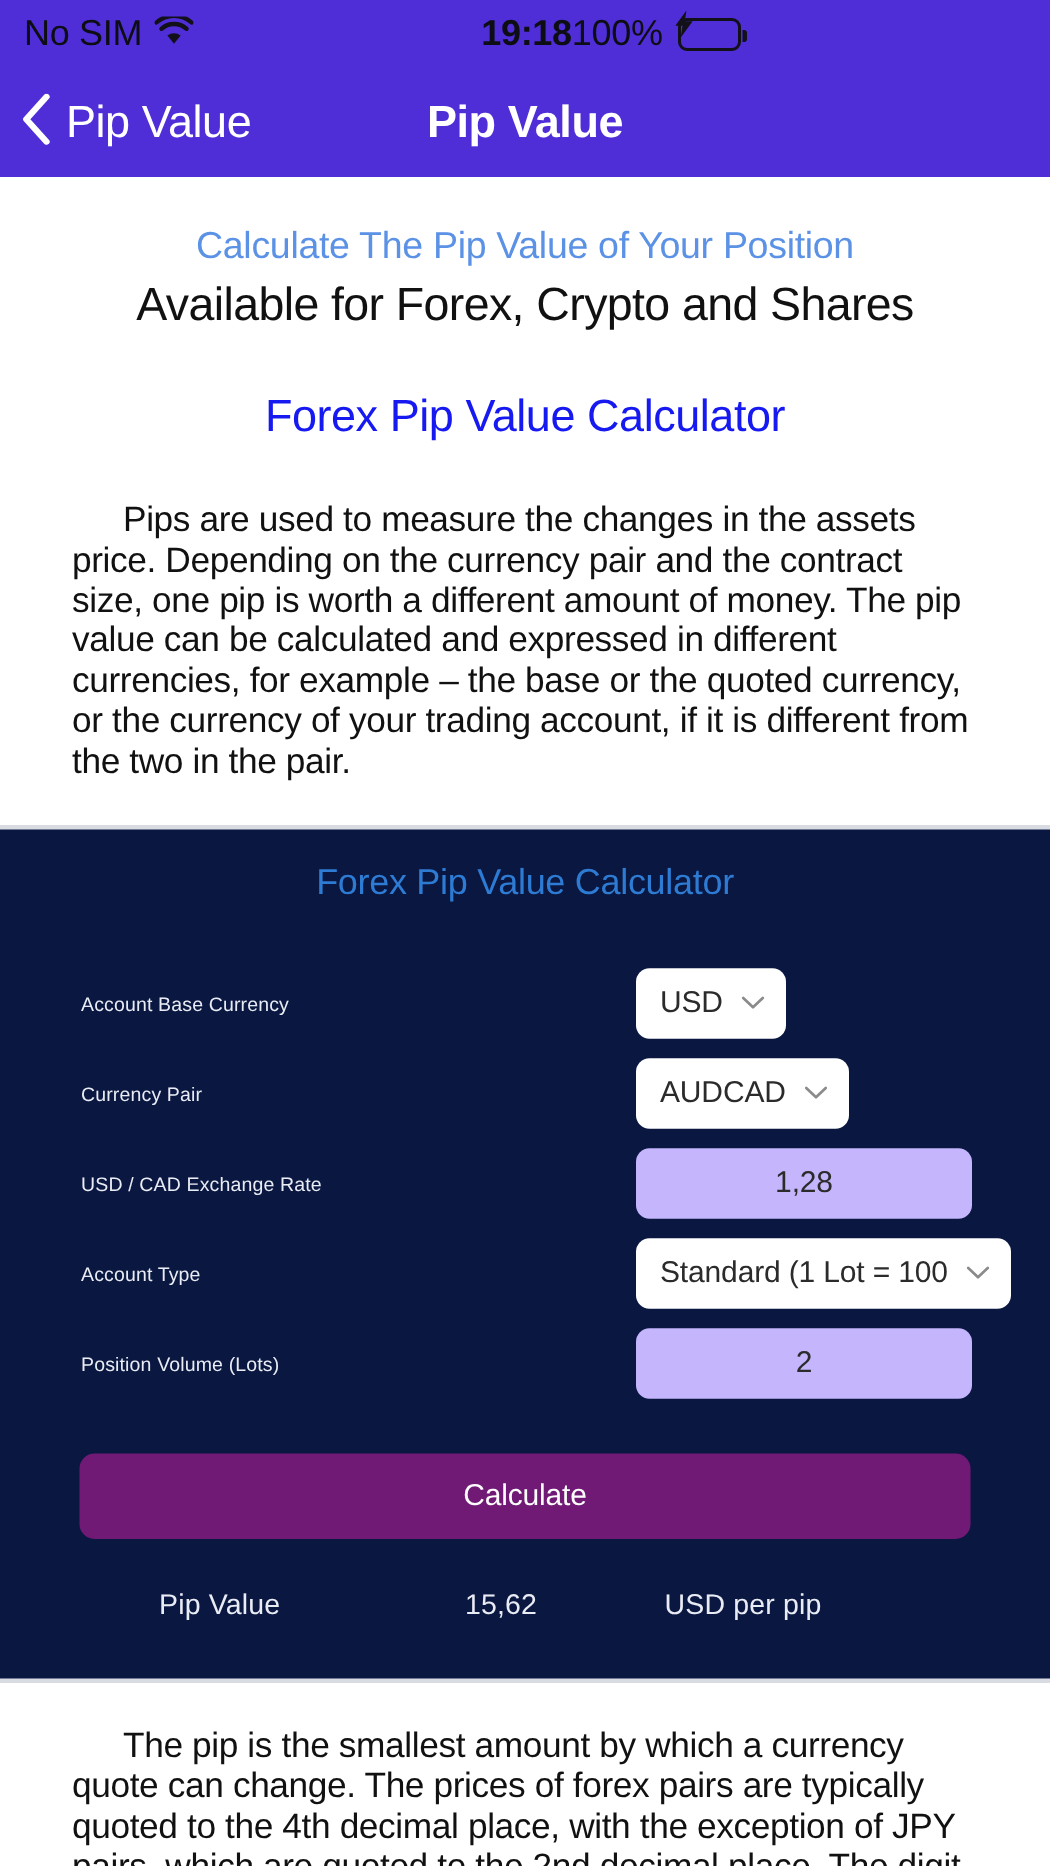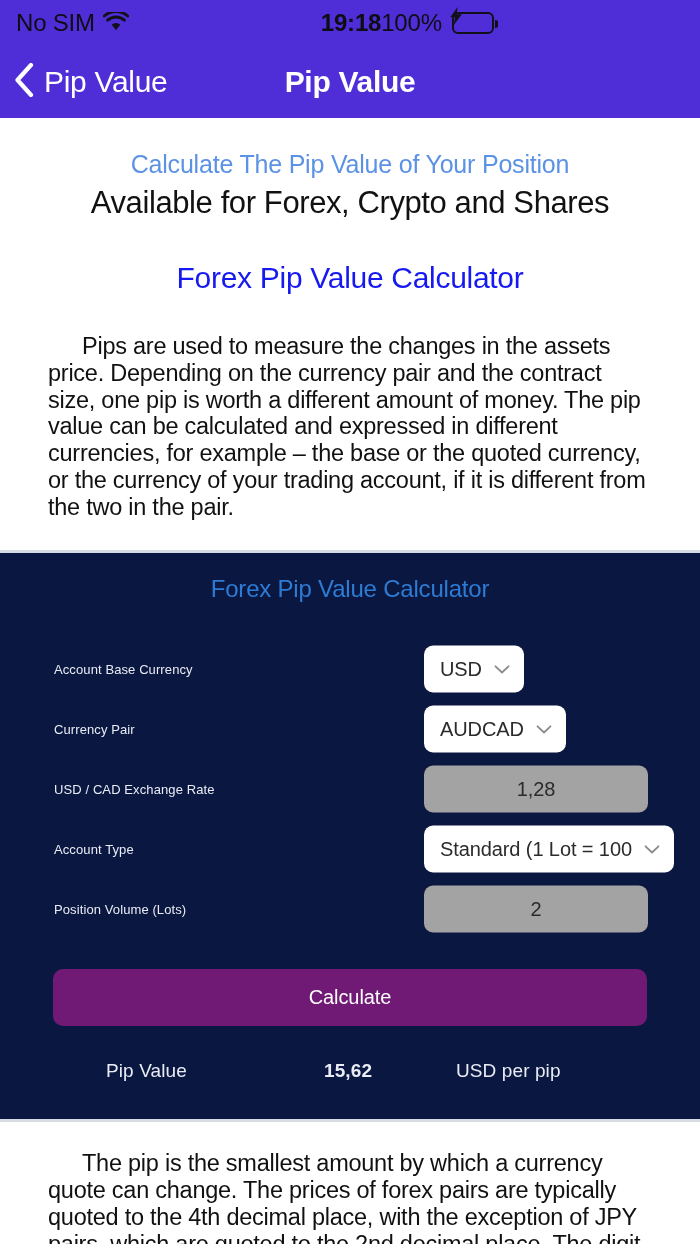--- a/index.html
+++ b/index.html
@@ -219,21 +219,21 @@
     font-size: 20px;
     letter-spacing: -0.1px;
     white-space: nowrap;
   }
   .chev {
     display: block;
     flex: 0 0 auto;
   }
 
   .text-box {
-    background: #a3a3a3;
+    background: #c4b5fd;
     border-radius: 9px;
     height: 47px;
     width: 224px;
     display: flex;
     align-items: center;
     justify-content: center;
     cursor: text;
   }
   .text-val {
     color: #2b2b2b;
@@ -258,22 +258,22 @@
 
   .result-row {
     margin-top: 34px;
     display: flex;
     align-items: center;
     color: #e9ecf4;
     font-size: 19px;
     letter-spacing: 0.1px;
   }
   .res-label { position: absolute; left: 106px; }
-  .res-value { position: absolute; left: 324px; font-weight: 700; }
-  .res-unit  { position: absolute; left: 456px; text-align: center; }
+  .res-value { position: absolute; left: 310px; font-weight: 400; }
+  .res-unit  { position: absolute; left: 443px; text-align: center; }
   .result-row-inner {
     position: relative;
     width: 700px;
     height: 26px;
   }
 </style>
 </head>
 <body>
 
 <div id="screen">

